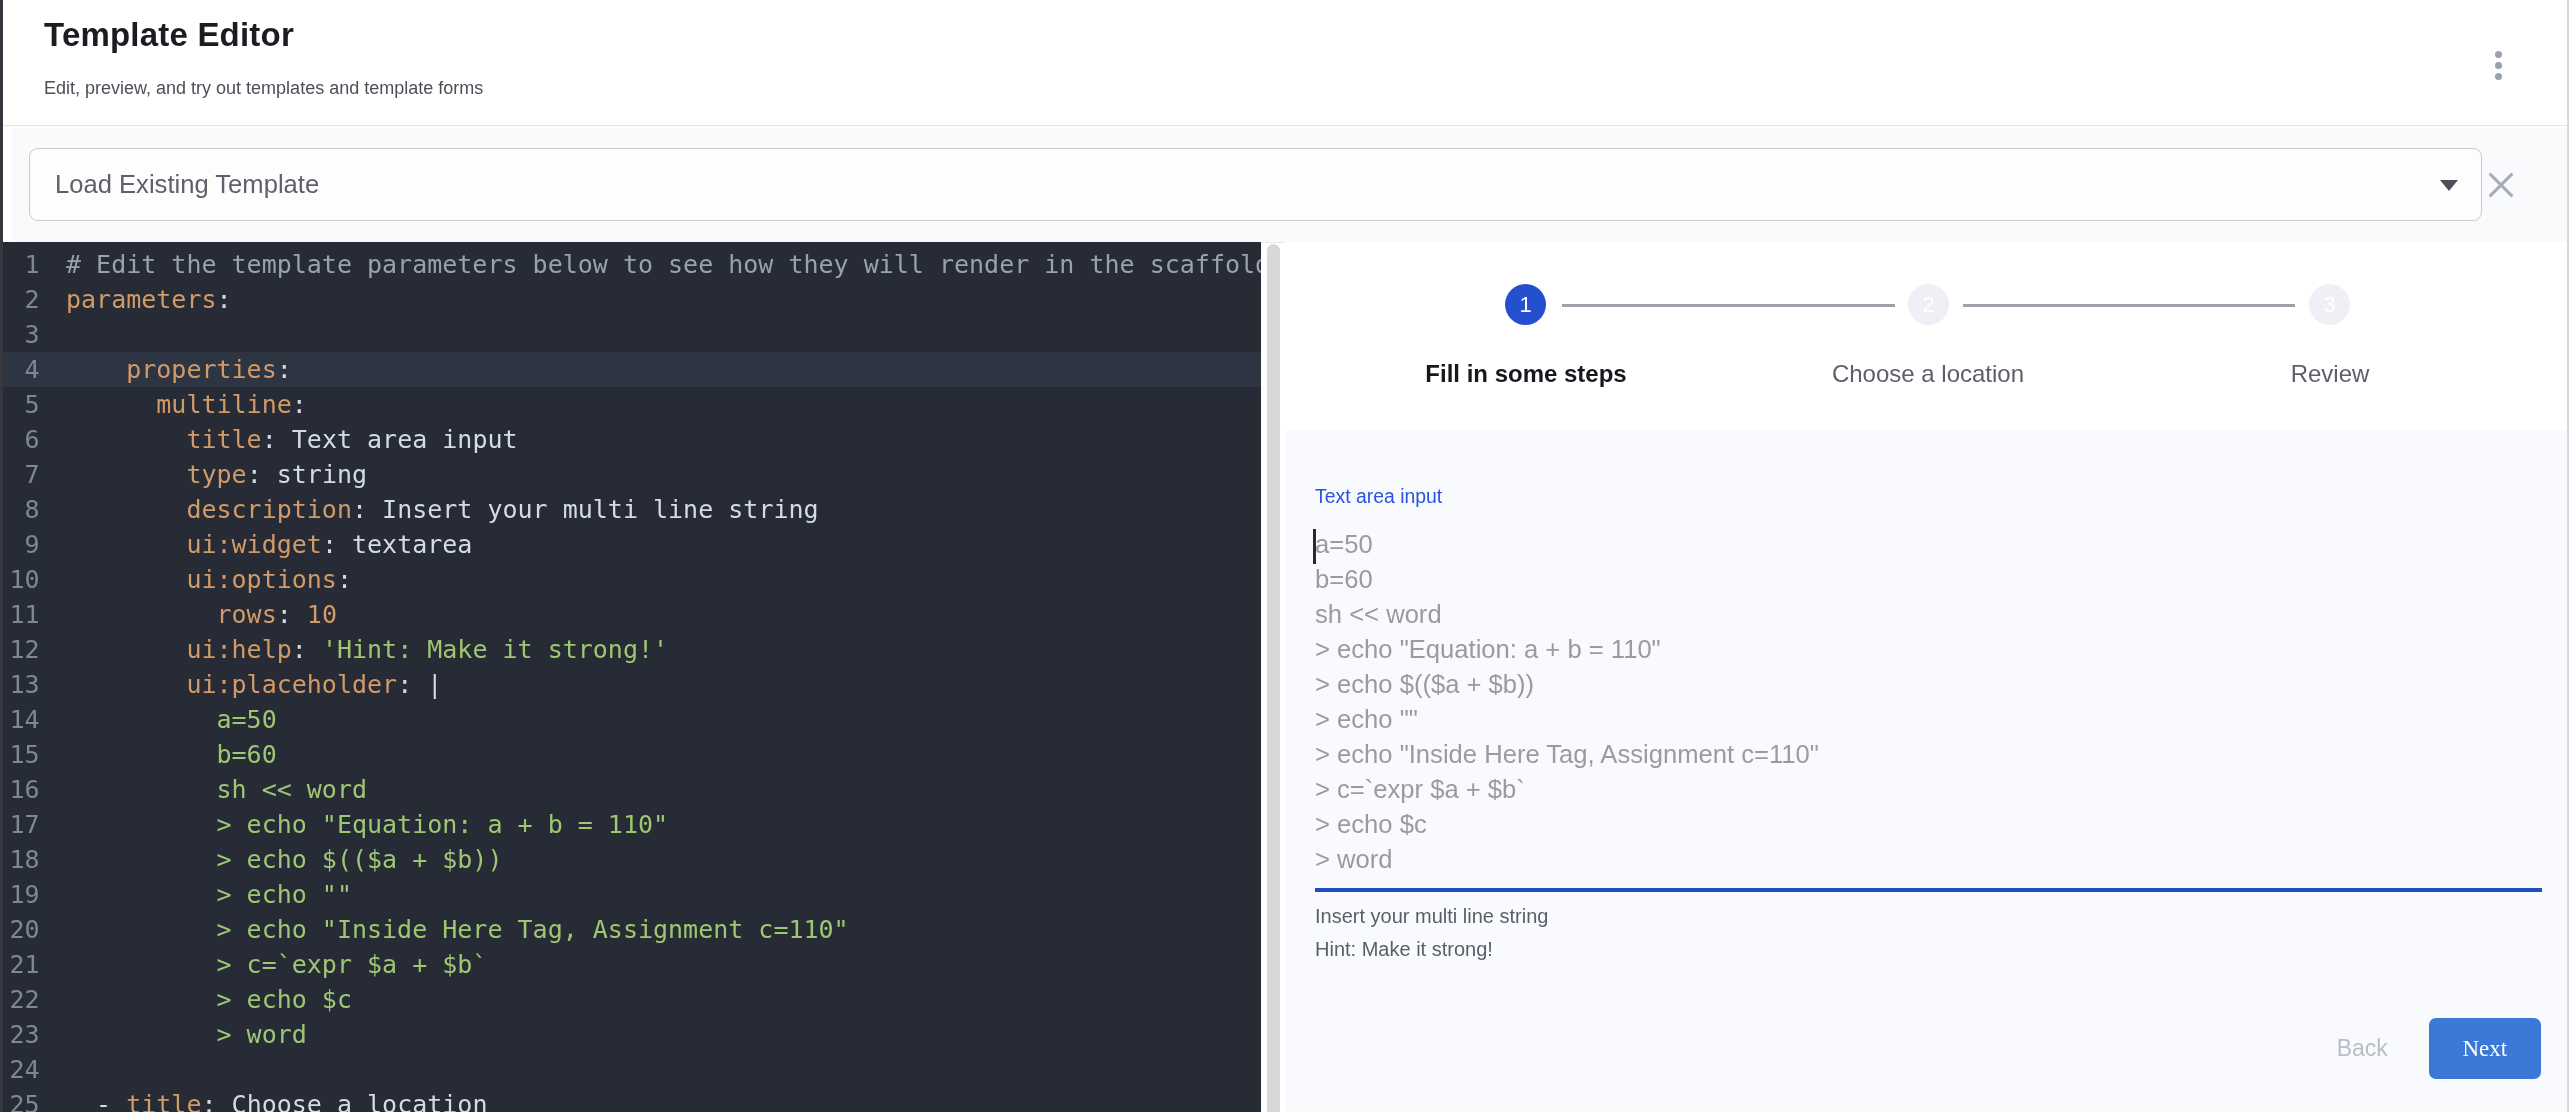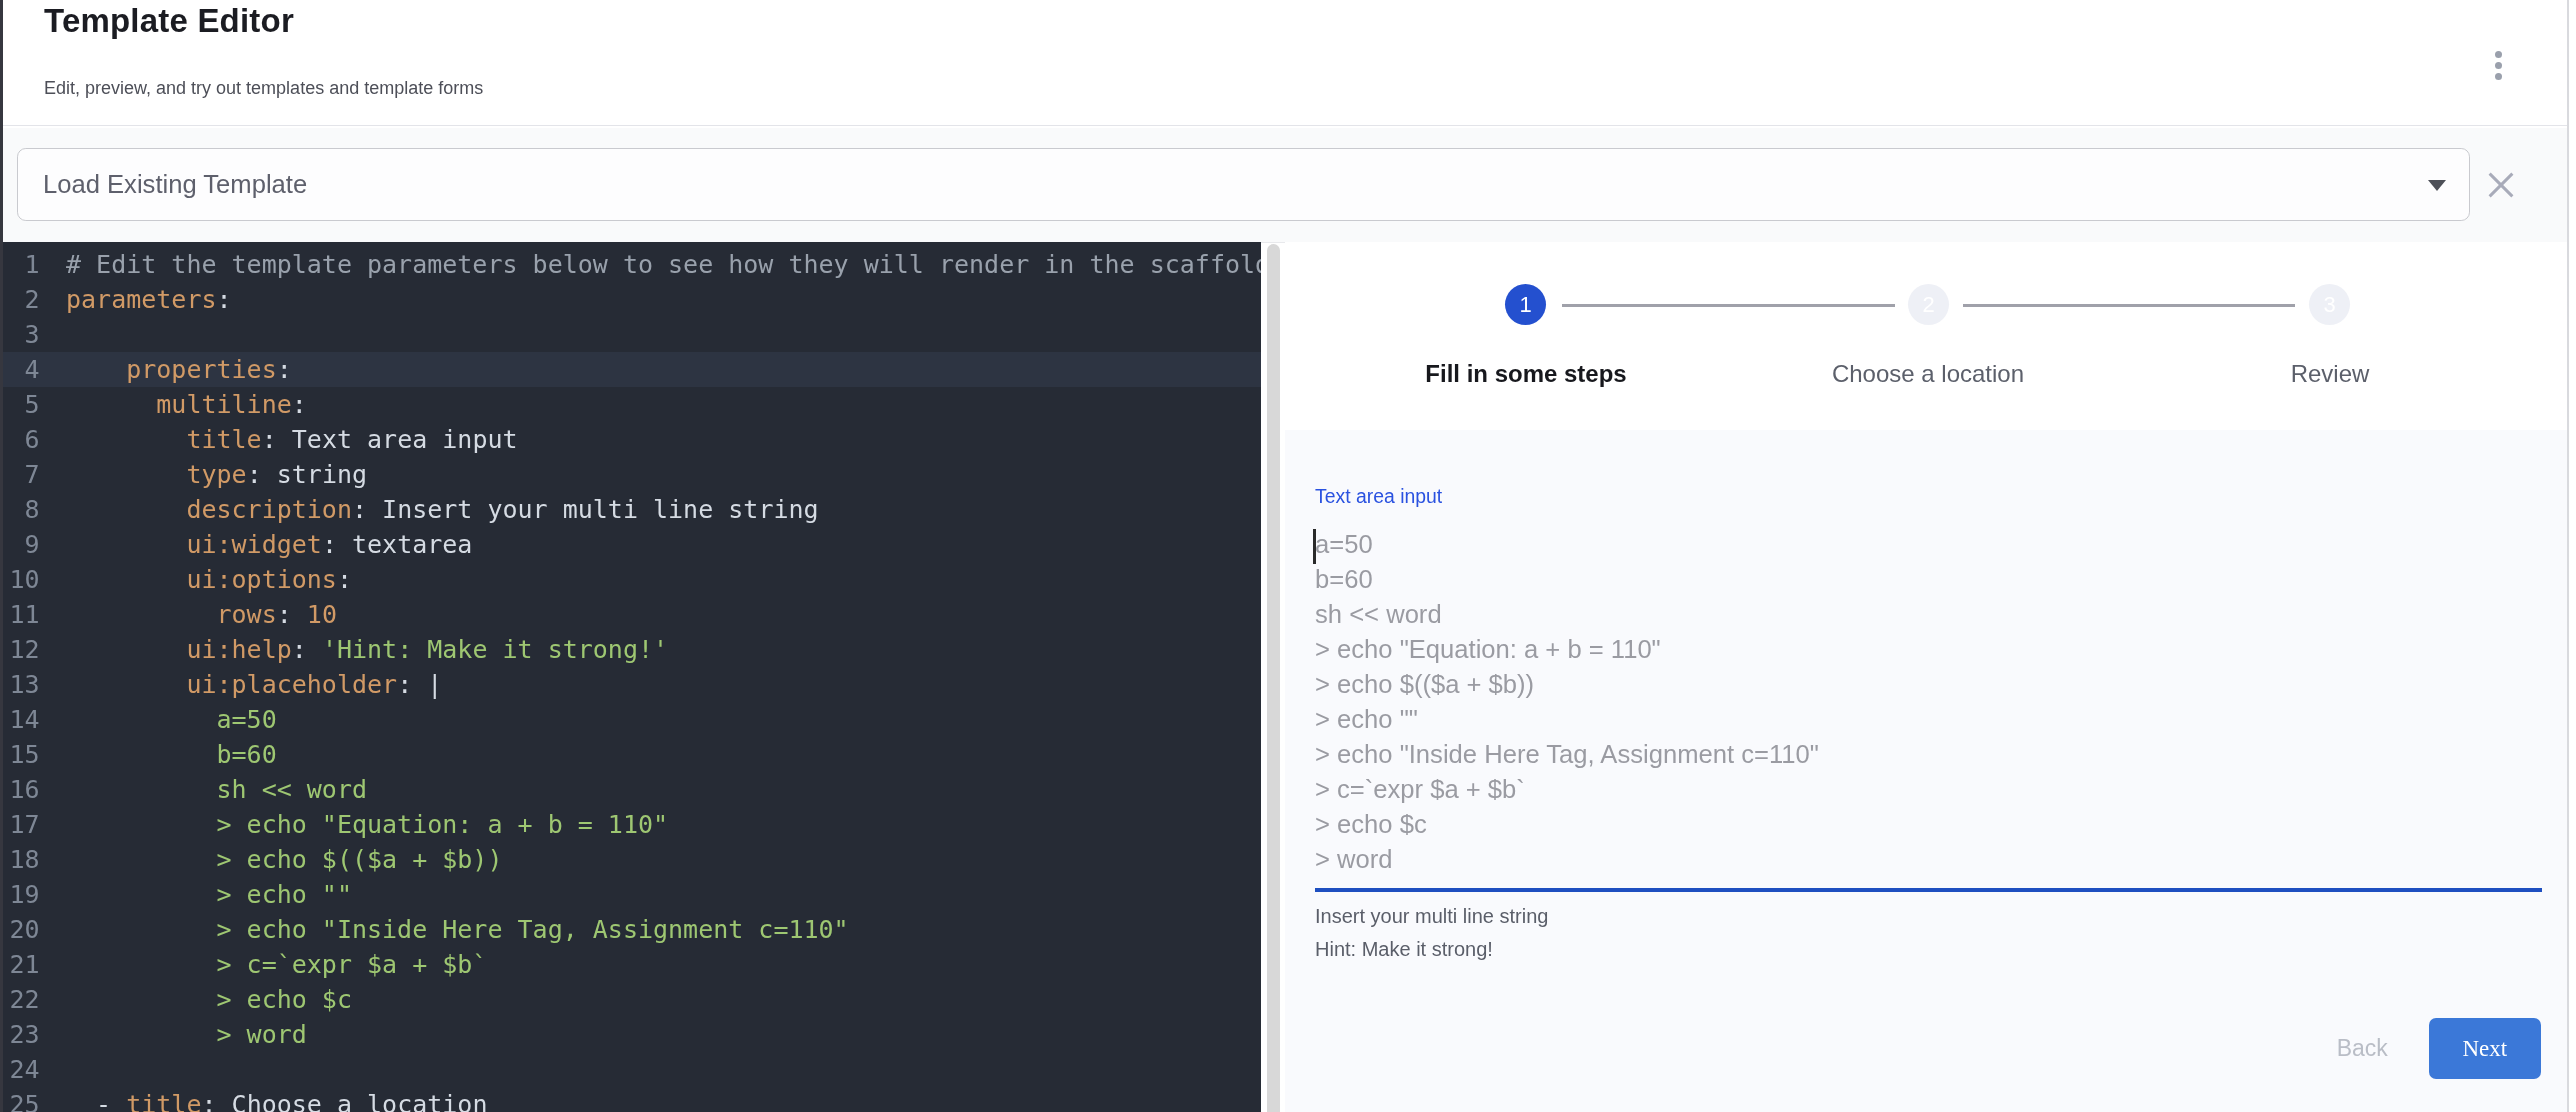--- a/index.html
+++ b/index.html
@@ -6,27 +6,27 @@
   html,body { background:#fff; }
   .page {
     position:relative; width:2576px; height:1113px; background:#ffffff;
     font-family:"Liberation Sans", sans-serif; overflow:hidden;
   }
   .left-border { position:absolute; left:0; top:0; bottom:0; width:2.6px; background:#36373f; z-index:50; }
   .right-border { position:absolute; right:7px; top:0; bottom:0; width:1.8px; background:#d9dade; z-index:50; }
 
   
   .header { position:absolute; left:0; top:0; right:8.8px; height:126px; background:#fff; border-bottom:1.8px solid #e3e4e9; }
-  .page-title { position:absolute; left:44px; top:2px; font-size:33px; font-weight:700; color:#1b1c22; letter-spacing:0.2px; }
+  .page-title { position:absolute; left:44px; top:16px; font-size:33px; font-weight:700; color:#1b1c22; letter-spacing:0.2px; }
   .page-subtitle { position:absolute; left:44px; top:78px; font-size:18px; color:#4d4f58; }
   .kebab { position:absolute; right:51px; top:46px; width:35px; height:39px; display:flex; flex-direction:column; align-items:center; justify-content:center; gap:4.4px; cursor:pointer; }
   .kebab i { width:7px; height:7px; border-radius:50%; background:#9aa0ac; }
 
   
-  .toolbar { position:absolute; left:0; top:128px; right:8.8px; height:115px; background:#f9fafb; border-bottom:0.9px solid #e8e9ec; }
+  .toolbar { position:absolute; left:12px; top:128px; right:8.8px; height:115px; background:#f9fafb; border-bottom:0.9px solid #e8e9ec; }
   .combobox { position:absolute; left:17px; top:20px; width:2453px; height:73px; background:#fdfdfe; border:1.8px solid #c9cacf; border-radius:8.8px; cursor:pointer; }
   .combobox-value { position:absolute; left:25px; top:0; height:70px; line-height:70px; font-size:25.6px; color:#5e606c; }
   .combo-caret { position:absolute; right:23px; top:31px; width:0; height:0; border-left:9.7px solid transparent; border-right:9.7px solid transparent; border-top:11.5px solid #4d5058; }
   .clear-btn { position:absolute; right:39px; top:29px; width:55px; height:55px; display:flex; align-items:center; justify-content:center; cursor:pointer; }
 
   
   .editor {
     position:absolute; left:2.6px; top:242px; width:1258px; bottom:0;
     background:#262b35; overflow:hidden; padding-top:5.3px;
     font-family:"DejaVu Sans Mono", monospace; font-size:25px; line-height:35px; cursor:text;

